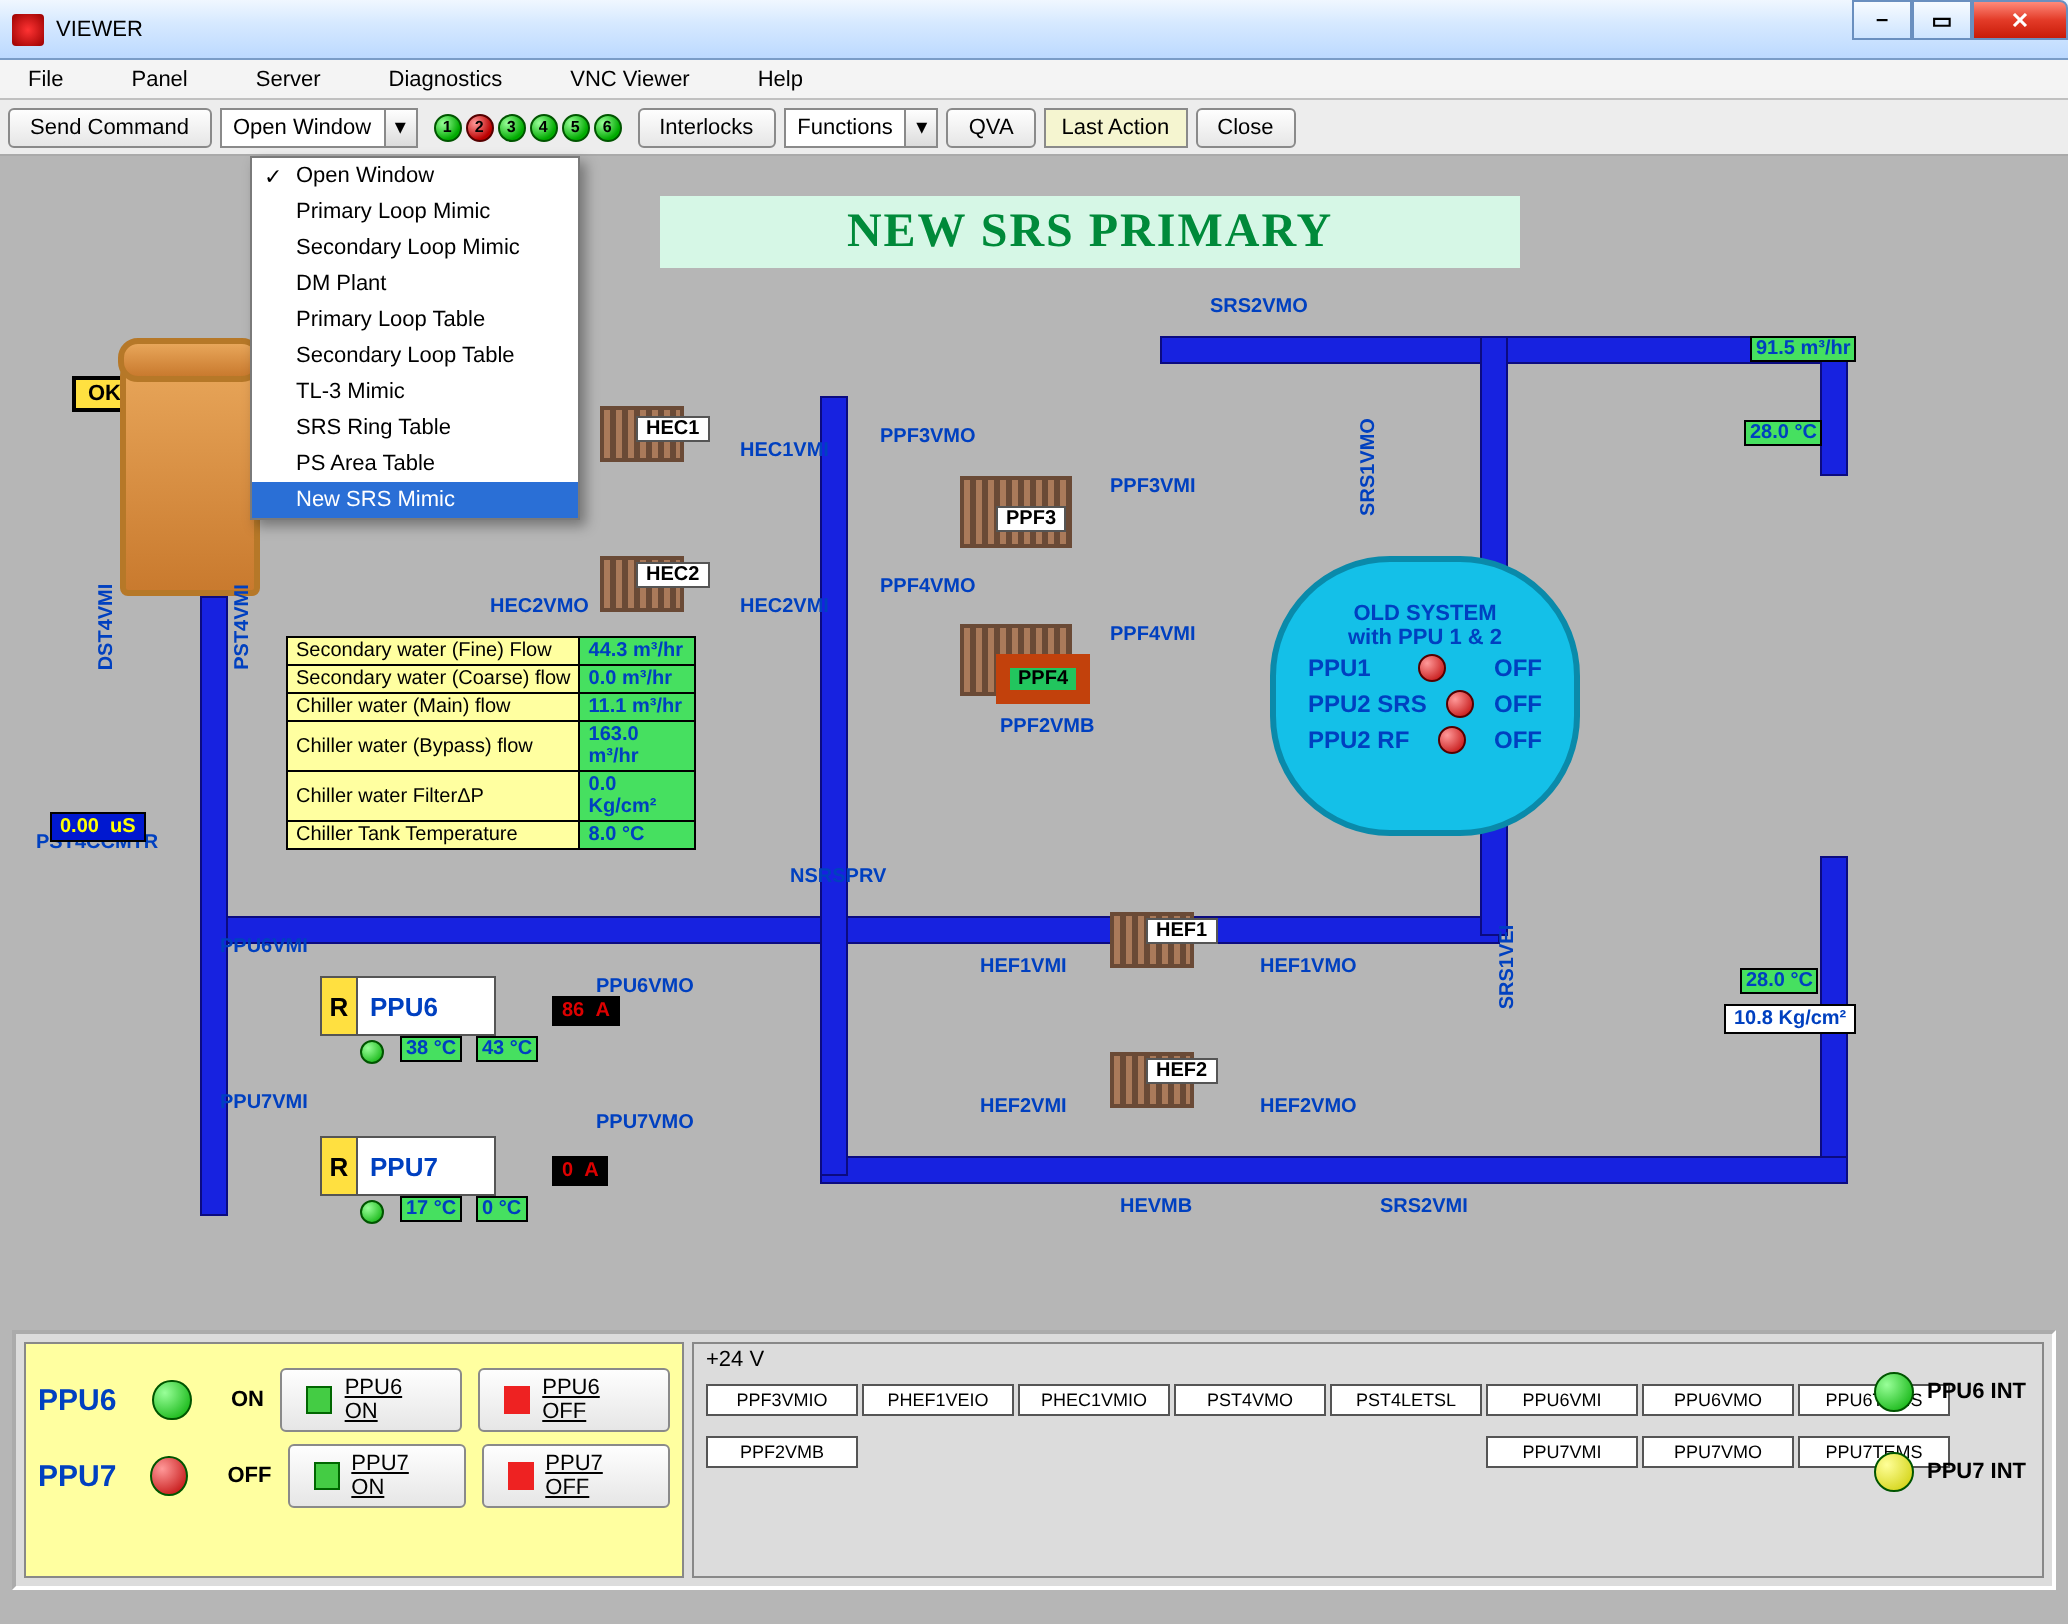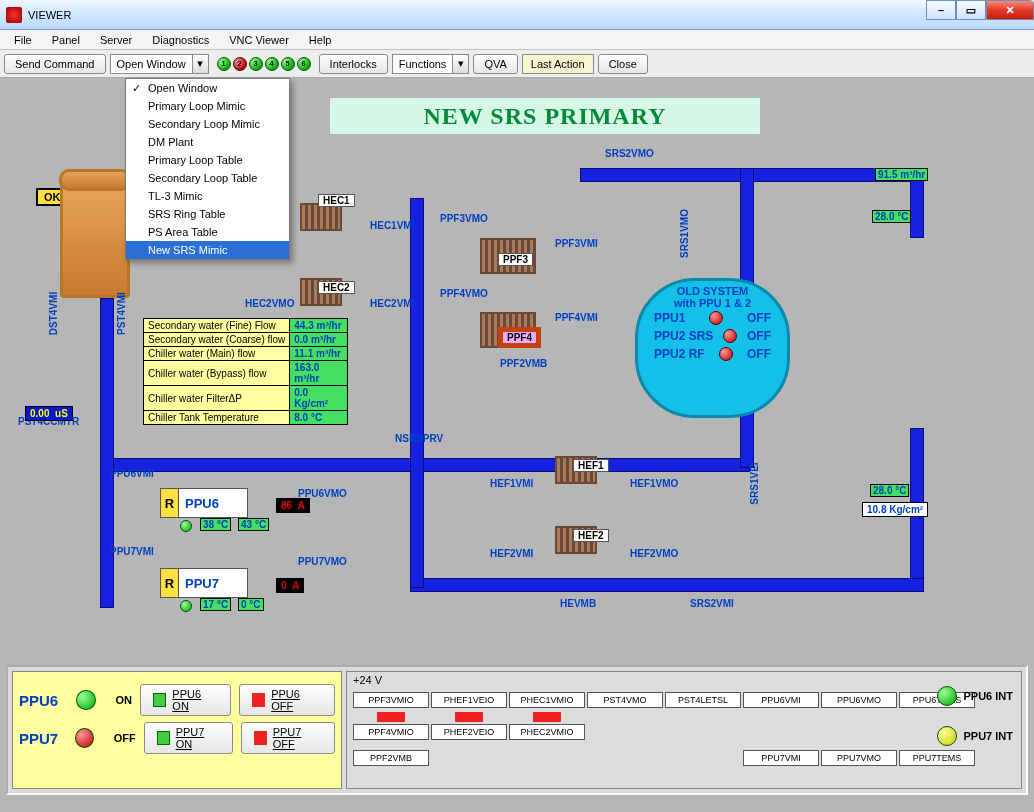--- a/index.html
+++ b/index.html
@@ -20,21 +20,21 @@
     border-bottom: 1px solid #7a9cc7;
     display: flex;
     align-items: center;
     padding: 0 6px;
     position: relative;
   }
   .titlebar .icon { width:16px; height:16px; background:radial-gradient(circle,#f33,#900); border-radius:2px; margin-right:6px; }
   .winbtns { position:absolute; right:0; top:0; display:flex; height:20px;}
   .winbtn { width:30px; height:20px; background:linear-gradient(#f7fbff,#cde4ff); border:1px solid #6a8fbf; display:flex; align-items:center; justify-content:center; font-weight:bold; font-family:Arial; font-size:11px;}
   .winbtn.close { width:48px; background:linear-gradient(#ff8a7a,#e33b28,#c81b08); color:#fff; border-radius:0 4px 0 0;}
-  .menubar { height:20px; background:#f4f4f4; border-bottom:1px solid #c0c0c0; display:flex; align-items:center; padding:0 4px; gap:0;}
+  .menubar { height:20px; background:#f4f4f4; border-bottom:1px solid #c0c0c0; display:flex; align-items:center; padding:0 4px; gap:14px;}
   .menubar span { padding:2px 10px; }
   .toolbar { height:28px; background:#ededed; border-bottom:1px solid #aaa; display:flex; align-items:center; padding:2px 4px; gap:4px;}
   .btn { background:linear-gradient(#fefefe,#e6e6e6); border:1px solid #8a8a8a; border-radius:3px; padding:2px 10px; height:20px; line-height:14px;}
   .combo { display:inline-flex; align-items:center; border:1px solid #8a8a8a; background:#fff; height:20px;}
   .combo .txt { padding:0 6px;}
   .combo .arrow { width:16px; height:100%; background:linear-gradient(#fefefe,#dcdcdc); border-left:1px solid #8a8a8a; display:flex; align-items:center; justify-content:center;}
   .dots { display:flex; gap:2px; margin:0 4px;}
   .dot { width:14px; height:14px; border-radius:50%; background:radial-gradient(circle at 30% 30%, #9f9, #0a0 70%); border:1px solid #050; display:flex; align-items:center; justify-content:center; font-size:8px; color:#000; font-weight:bold;}
   .dot.red { background:radial-gradient(circle at 30% 30%, #f99, #b00 70%); border-color:#500;}
   .lastaction { background:#f5f5d0; border:1px solid #8a8a8a; padding:2px 8px; height:20px; line-height:14px;}
@@ -54,21 +54,21 @@
   .meastable { position:absolute; top:240px; left:143px; border-collapse:collapse; font-size:10px;border-radius:13px;}
   .meastable td { border:1px solid #000; padding:1px 4px; background:#ffffa0;}
   .meastable td.v { background:#46e060; color:#0040c0; font-weight:bold; text-align:left; width:58px;}
   .tank { position:absolute; top:100px; left:60px; width:70px; height:120px; border:3px solid #b67828; background:linear-gradient(#e8a65a,#c97a2e); border-radius:10px 10px 4px 4px;}
   .tank::before { content:""; position:absolute; top:-12px; left:-4px; right:-4px; height:16px; background:linear-gradient(#e8a65a,#c97a2e); border:3px solid #b67828; border-radius:10px;}
   .pump { position:absolute; width:88px; height:30px; background:#fff; border:1px solid #555; font-weight:bold; color:#0040c0; display:flex; align-items:center; font-size:13px;}
   .pump .r { width:18px; height:100%; background:#ffe040; border-right:1px solid #555; display:flex; align-items:center; justify-content:center; color:#000;}
   .hex { position:absolute; width:42px; height:28px; background:repeating-linear-gradient(90deg,#aa7a5a,#aa7a5a 3px,#6a4a36 3px,#6a4a36 6px); border:2px solid #6a4a36;}
   
   .oldsys { position:absolute; top:200px; left:635px; width:155px; height:140px; background:#14c0e8; border:3px solid #0a8aaa; border-radius:60px;}
-  .oldsys .t { text-align:center; font-weight:bold; color:#0040c0; font-size:11px; padding-top:4px;}
+  .oldsys .t { text-align:center; font-weight:bold; color:#0040c0; font-size:11px; padding-top:20px;}
   .oldsys .row { display:flex; justify-content:space-between; align-items:center; padding:2px 16px; font-weight:bold; color:#0040c0; font-size:12px;}
   .lamp { width:14px; height:14px; border-radius:50%; background:radial-gradient(circle at 30% 30%,#f99,#b00); border:1px solid #500;}
   .ring { position:absolute; top:160px; left:825px; width:190px; height:190px; border-radius:50%; background:#f5c97a; border:14px solid #6a8a6a;}
   .ring .txt { position:absolute; top:70px; width:100%; text-align:center; font-weight:bold; font-size:15px; color:#000; font-family:"Courier New",monospace; line-height:1.2;}
   .okbox{position:absolute;top:110px;left:36px;background:#ffe040;border:2px solid #000;padding:1px 6px;font-weight:bold;font-size:11px;}
   .smallgreen{width:12px;height:12px;border-radius:50%;background:radial-gradient(circle at 30% 30%,#9f9,#0a0);border:1px solid #050;position:absolute;}
   
   .bottom { position:absolute; top:665px; left:6px; right:6px; height:130px; background:#dcdcdc; border:2px inset #fff; display:flex; gap:4px; padding:4px;}
   .bpanel { background:#ffffa0; border:1px solid #888; padding:6px; width:330px;}
   .bpanel .row { display:flex; align-items:center; gap:8px; margin:6px 0;}
@@ -153,27 +153,27 @@
   <div class="pipe" style="top:90px;left:580px;width:340px;height:14px;"></div>
   <div class="pipe" style="top:90px;left:910px;width:14px;height:70px;"></div>
   <div class="pipe" style="top:350px;left:910px;width:14px;height:160px;"></div>
   <div class="pipe" style="top:500px;left:410px;width:514px;height:14px;"></div>
   <div class="pipe" style="top:380px;left:100px;width:650px;height:14px;"></div>
   <div class="pipe" style="top:90px;left:740px;width:14px;height:300px;"></div>
   <div class="pipe" style="top:220px;left:100px;width:14px;height:310px;"></div>
   <div class="pipe" style="top:120px;left:410px;width:14px;height:390px;"></div>
 
   <div class="hex" style="top:125px;left:300px;"></div>
-  <span class="label" style="top:116px;left:318px;color:#000;background:#fff;border:1px solid #555;padding:0 4px;">HEC1</span>
+  <span class="label" style="top:130px;left:318px;color:#000;background:#fff;border:1px solid #555;padding:0 4px;">HEC1</span>
   <div class="hex" style="top:200px;left:300px;"></div>
   <span class="label" style="top:203px;left:318px;color:#000;background:#fff;border:1px solid #555;padding:0 4px;">HEC2</span>
   <div class="hex" style="top:160px;left:480px;width:56px;height:36px;"></div>
   <span class="label" style="top:175px;left:498px;color:#000;background:#fff;border:1px solid #555;padding:0 4px;">PPF3</span>
   <div class="hex" style="top:234px;left:480px;width:56px;height:36px;"></div>
-  <span class="label" style="top:249px;left:498px;color:#000;background:#f0abfc;border:5px solid #c2410c;padding:0 4px;">PPF4</span>
+  <span class="label" style="top:249px;left:498px;color:#000;background:#22c55e;border:7px solid #c2410c;padding:0 4px;">PPF4</span>
   <div class="hex" style="top:378px;left:555px;"></div>
   <span class="label" style="top:381px;left:573px;color:#000;background:#fff;border:1px solid #555;padding:0 4px;">HEF1</span>
   <div class="hex" style="top:448px;left:555px;"></div>
   <span class="label" style="top:451px;left:573px;color:#000;background:#fff;border:1px solid #555;padding:0 4px;">HEF2</span>
 
   <span class="label" style="top:70px;left:605px;">SRS2VMO</span>
   <span class="label" style="top:142px;left:370px;">HEC1VMI</span>
   <span class="label" style="top:135px;left:440px;">PPF3VMO</span>
   <span class="label" style="top:160px;left:555px;">PPF3VMI</span>
   <span class="label" style="top:210px;left:440px;">PPF4VMO</span>
@@ -308,39 +308,20 @@
     <div class="intgrid">
       <div class="node">PPF3VMIO</div>
       <div class="node">PHEF1VEIO</div>
       <div class="node">PHEC1VMIO</div>
       <div class="node">PST4VMO</div>
       <div class="node">PST4LETSL</div>
       <div class="node">PPU6VMI</div>
       <div class="node">PPU6VMO</div>
       <div class="node">PPU6TEMS</div>
     </div>
-    <div class="intgrid" style="margin-top:4px;">
-      <div>
-          <div class="sw"></div>
-        </div>
-      <div>
-          <div class="sw"></div>
-        </div>
-      <div>
-          <div class="sw"></div>
-        </div>
-      <div></div>
-        <div></div>
-        <div></div>
-        <div></div>
-        <div></div>
-      <div class="node">PPF4VMIO</div>
-      <div class="node">PHEF2VEIO</div>
-      <div class="node">PHEC2VMIO</div>
-    </div>
     <div class="intgrid" style="margin-top:10px;">
       <div class="node">PPF2VMB</div>
       <div></div>
         <div></div>
         <div></div>
         <div></div>
       <div class="node">PPU7VMI</div>
       <div class="node">PPU7VMO</div>
       <div class="node">PPU7TEMS</div>
     </div>

